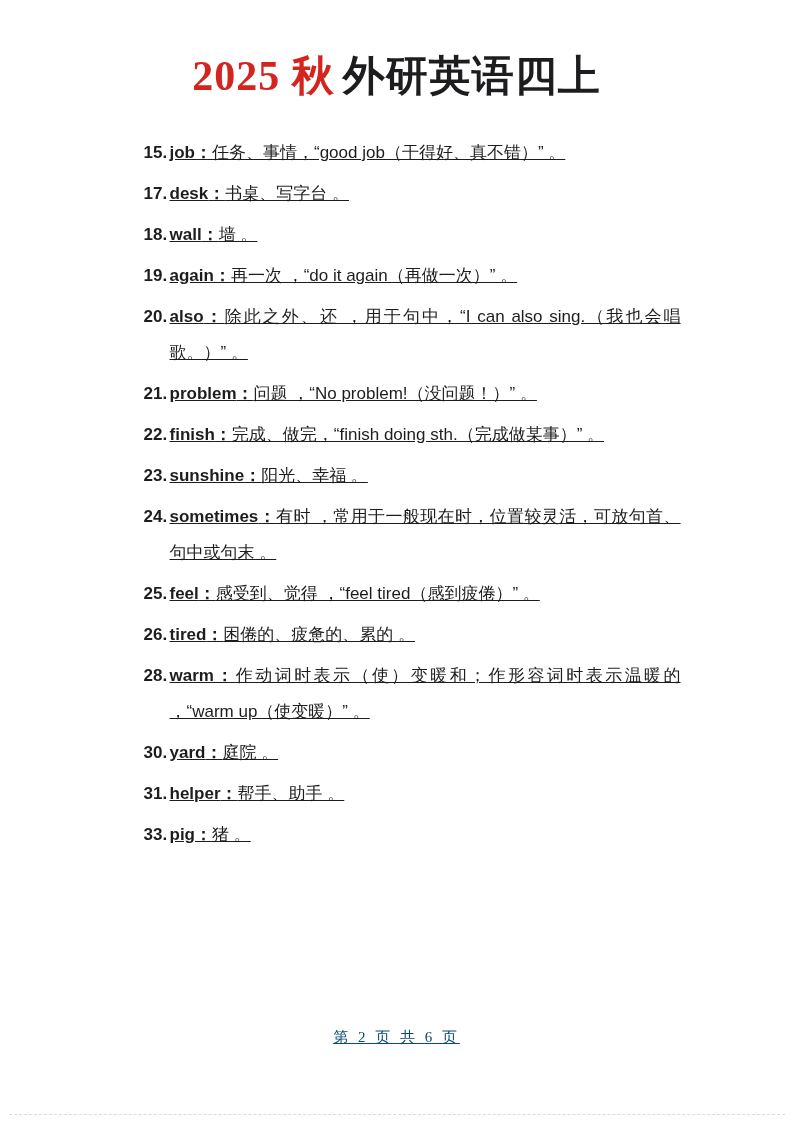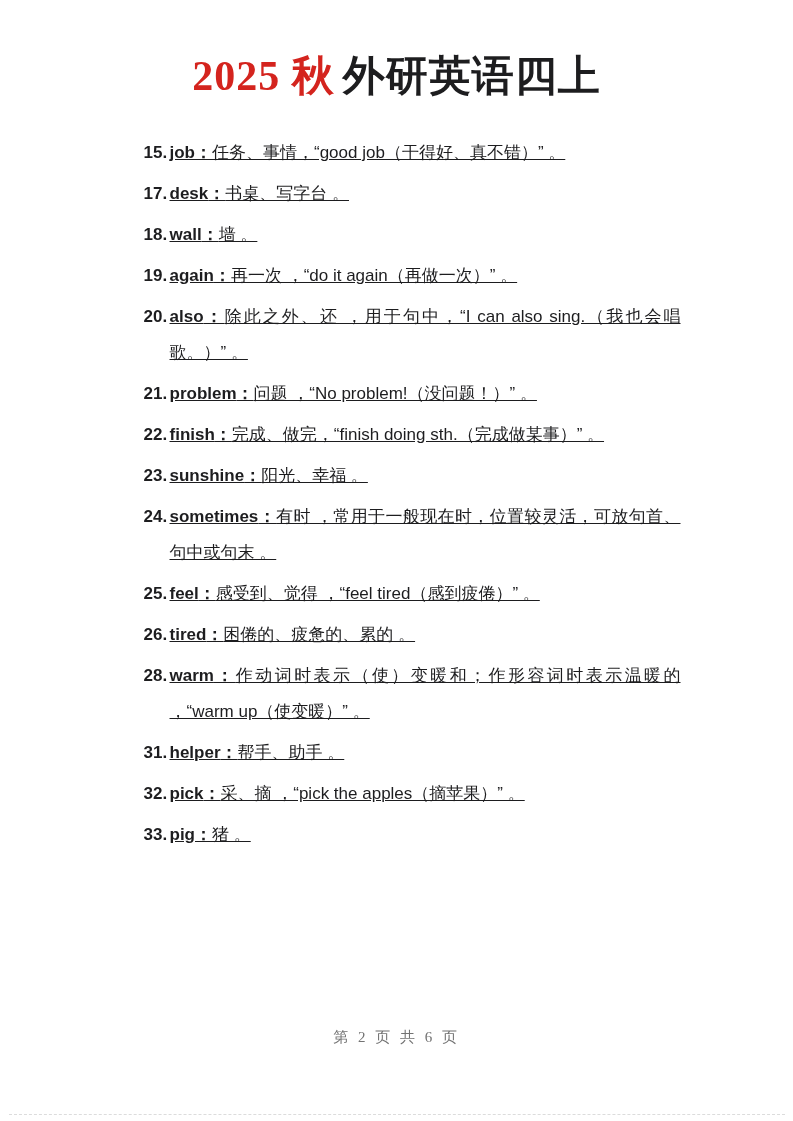--- a/index.html
+++ b/index.html
@@ -50,21 +50,22 @@
   .item .colon { font-weight: bold; }
   .footer {
     position: absolute;
     left: 0;
     right: 0;
     top: 1028px;
     text-align: center;
     font-family: "Liberation Serif", serif;
     font-size: 15px;
     letter-spacing: 3px;
-    color: #737373;
+    color: #0c4a6e;
+    text-decoration: underline;
   }
   .bottom-edge {
     position: absolute;
     left: 8px;
     right: 8px;
     bottom: 6px;
     border-top: 1px dashed #dcdcdc;
   }
 </style>
 </head>
@@ -95,24 +96,24 @@
     <div class="item"><span class="num">24.</span><span class="word">sometimes</span><span class="colon">：</span><span class="def">有时 ，常用于一般现在时，位置较灵活，可放句首、句中或句末 。</span></div>
 
     <div class="item"><span class="num">25.</span><span class="word">feel</span><span class="colon">：</span><span class="def">感受到、觉得 ，“feel tired（感到疲倦）” 。</span></div>
 
     <div class="item"><span class="num">26.</span><span class="word">tired</span><span class="colon">：</span><span class="def">困倦的、疲惫的、累的 。</span></div>
 
 
     <div class="item"><span class="num">28.</span><span class="word">warm</span><span class="colon">：</span><span class="def">作动词时表示（使）变暖和；作形容词时表示温暖的 ，“warm up（使变暖）” 。</span></div>
 
 
+    <div class="item"><span class="num">30.</span><span class="word">yard</span><span class="colon">：</span><span class="def">庭院 。</span></div>
 
     <div class="item"><span class="num">31.</span><span class="word">helper</span><span class="colon">：</span><span class="def">帮手、助手 。</span></div>
 
-    <div class="item"><span class="num">32.</span><span class="word">pick</span><span class="colon">：</span><span class="def">采、摘 ，“pick the apples（摘苹果）” 。</span></div>
 
     <div class="item"><span class="num">33.</span><span class="word">pig</span><span class="colon">：</span><span class="def">猪 。</span></div>
   </div>
 
   <div class="footer"><span>第 2 页 共 6 页</span></div>
 
   <div class="bottom-edge"></div>
 
 </div>
 

